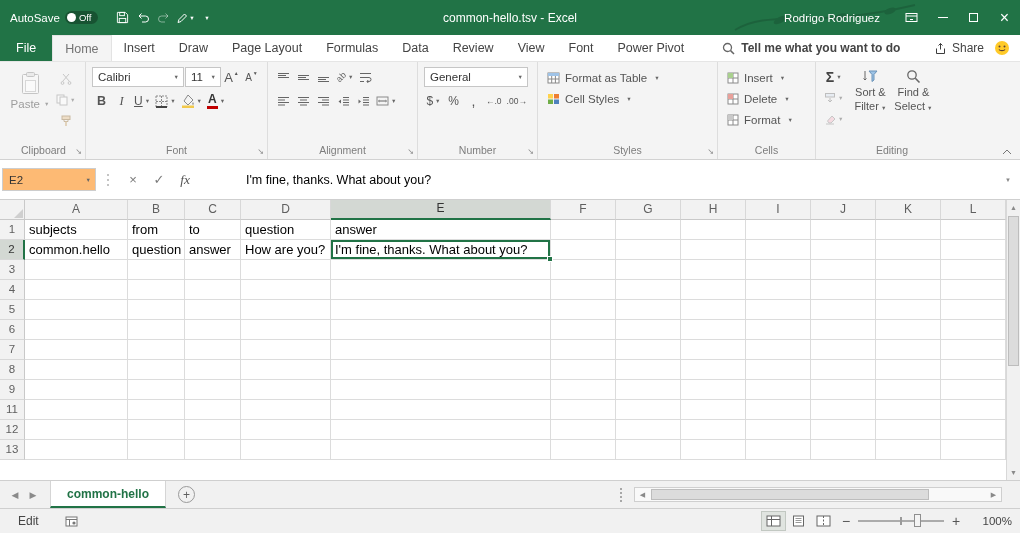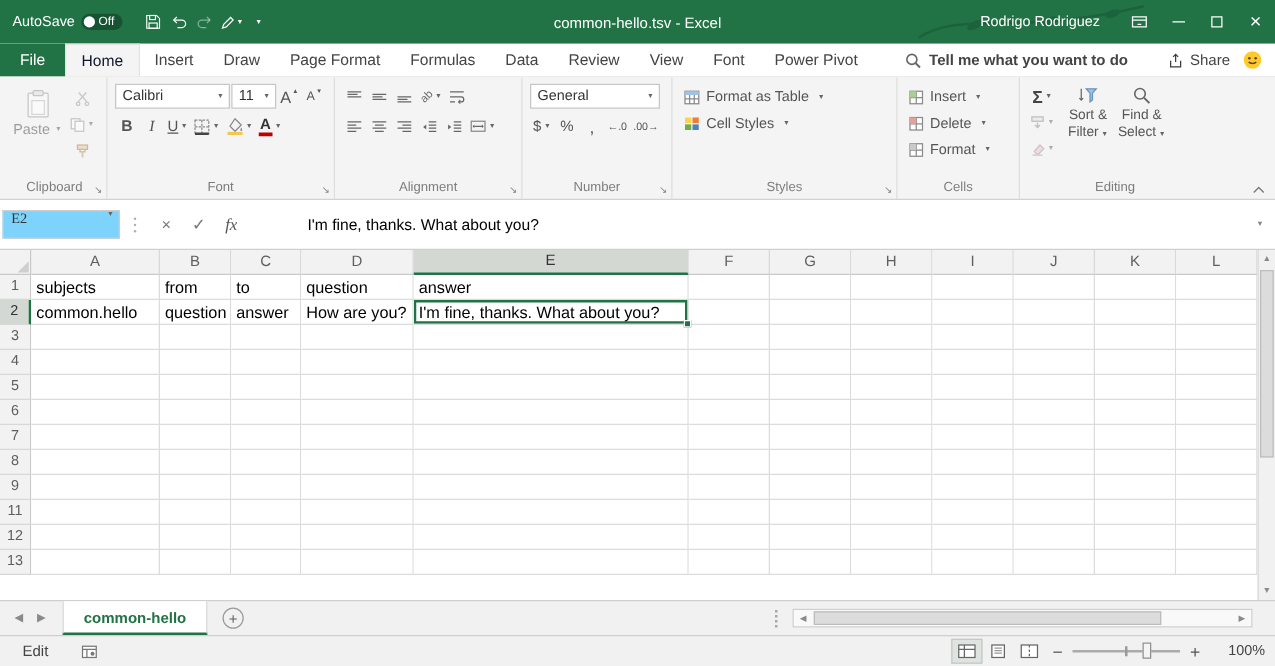--- a/index.html
+++ b/index.html
@@ -21,21 +21,21 @@
 .wbtn{width:31px;height:35px;display:flex;align-items:center;justify-content:center;}
 .minbar{display:block;width:10px;height:1px;background:#fff;}
 .maxbox{display:block;width:9px;height:9px;border:1px solid #fff;}
 .closex{font-size:16px;line-height:1;}
 .vine{position:absolute;right:100px;top:0;opacity:.45;pointer-events:none;}
 
 
 .tabrow{position:absolute;top:35px;left:0;right:0;height:27px;background:#fff;display:flex;align-items:stretch;border-bottom:1px solid #e5e5e5;}
 .tab{display:flex;align-items:center;padding:0 12px;font-size:12.5px;color:#444;white-space:nowrap;}
 .tab.file{background:#217346;color:#fff;padding:0 16px;}
-.tab.active{color:#0f172a;background:#f4f4f4;border:1px solid #e3e3e3;border-bottom:none;}
+.tab.active{color:#737373;background:#f4f4f4;border:1px solid #e3e3e3;border-bottom:none;}
 .tellme{display:flex;align-items:center;gap:6px;margin-left:26px;color:#444;font-size:12px;white-space:nowrap;font-weight:bold;}
 .share{display:flex;align-items:center;gap:5px;margin-left:auto;margin-right:10px;font-size:12px;}
 .smiley{margin-right:10px;display:flex;align-items:center;}
 
 
 .ribbon{position:absolute;top:62px;left:0;right:0;height:98px;background:#f4f4f4;border-bottom:1px solid #d2d2d2;display:flex;align-items:stretch;padding-left:2px;}
 .rgroup{position:relative;border-right:1px solid #ddd;padding:5px 4px 17px 6px;}
 .rbody{display:flex;}
 .glabel{position:absolute;left:0;right:0;bottom:3px;text-align:center;font-size:10.5px;color:#7d7d7d;}
 .launcher{position:absolute;right:3px;bottom:3px;font-size:8px;color:#8a8a8a;line-height:1;}
@@ -57,21 +57,21 @@
 .orient{display:inline-block;transform:rotate(-45deg);font-size:9px;color:#666;}
 .decsm{font-size:8.5px;color:#555;}
 .stylerow{display:flex;align-items:center;gap:5px;height:21px;padding:0 3px;color:#555;font-size:11.5px;white-space:nowrap;}
 .vbtn{display:flex;flex-direction:column;align-items:center;gap:2px;padding:2px 4px 0;font-size:11px;color:#555;text-align:center;line-height:1.25;}
 .edleft{display:flex;flex-direction:column;gap:1px;margin-right:5px;}
 .sigma{font-size:14px;font-weight:bold;color:#444;}
 .collapse{position:absolute;right:8px;bottom:4px;}
 
 
 .formula{position:absolute;top:160px;left:0;right:0;height:40px;background:#fff;display:flex;align-items:center;border-bottom:1px solid #cfcfcf;}
-.namebox{width:94px;height:23px;border:1px solid #cdcdcd;margin-left:2px;display:flex;padding-left:6px;font-size:11.5px;color:#333;background:#7dd3fc;font-family:Liberation Serif, serif;}
+.namebox{width:94px;height:23px;border:1px solid #cdcdcd;margin-left:2px;display:flex;align-items:center;padding-left:6px;font-size:11.5px;color:#333;background:#fdba74;}
 .namebox .dd{margin-left:auto;margin-right:4px;}
 .fdots{width:10px;display:flex;justify-content:center;margin:0 7px;}
 .dotcol{width:2px;height:2px;border-radius:50%;background:#b0b0b0;box-shadow:0 5px 0 #b0b0b0,0 -5px 0 #b0b0b0;}
 .fxbtn{width:26px;height:23px;display:flex;align-items:center;justify-content:center;color:#7a7a7a;font-size:13px;}
 .fxit{font-family:"Liberation Serif",serif;font-style:italic;font-size:13.5px;color:#555;}
 .finput{flex:1;margin-left:48px;font-size:12.5px;color:#000;white-space:nowrap;overflow:hidden;}
 .fexpand{width:20px;color:#888;font-size:6px;text-align:center;margin-right:2px;}
 
 
 .gridwrap{position:absolute;top:200px;left:0;width:1006px;height:280px;background:#fff;overflow:hidden;}
@@ -187,21 +187,21 @@
       <span class="wbtn closex">×</span>
     </div>
   </div>
 
   <div class="tabrow">
     <span id="tabs" style="display:flex;align-items:stretch;">
         <span class="tab file">File</span>
         <span class="tab active">Home</span>
         <span class="tab">Insert</span>
         <span class="tab">Draw</span>
-        <span class="tab">Page Format</span>
+        <span class="tab">Page Layout</span>
         <span class="tab">Formulas</span>
         <span class="tab">Data</span>
         <span class="tab">Review</span>
         <span class="tab">View</span>
         <span class="tab">Font</span>
         <span class="tab">Power Pivot</span>
       </span>
     <span class="tellme">
       <svg width="13" height="13" viewBox="0 0 13 13">
           <circle cx="5.5" cy="5.5" r="4" fill="none" stroke="#666" stroke-width="1.3"></circle>

